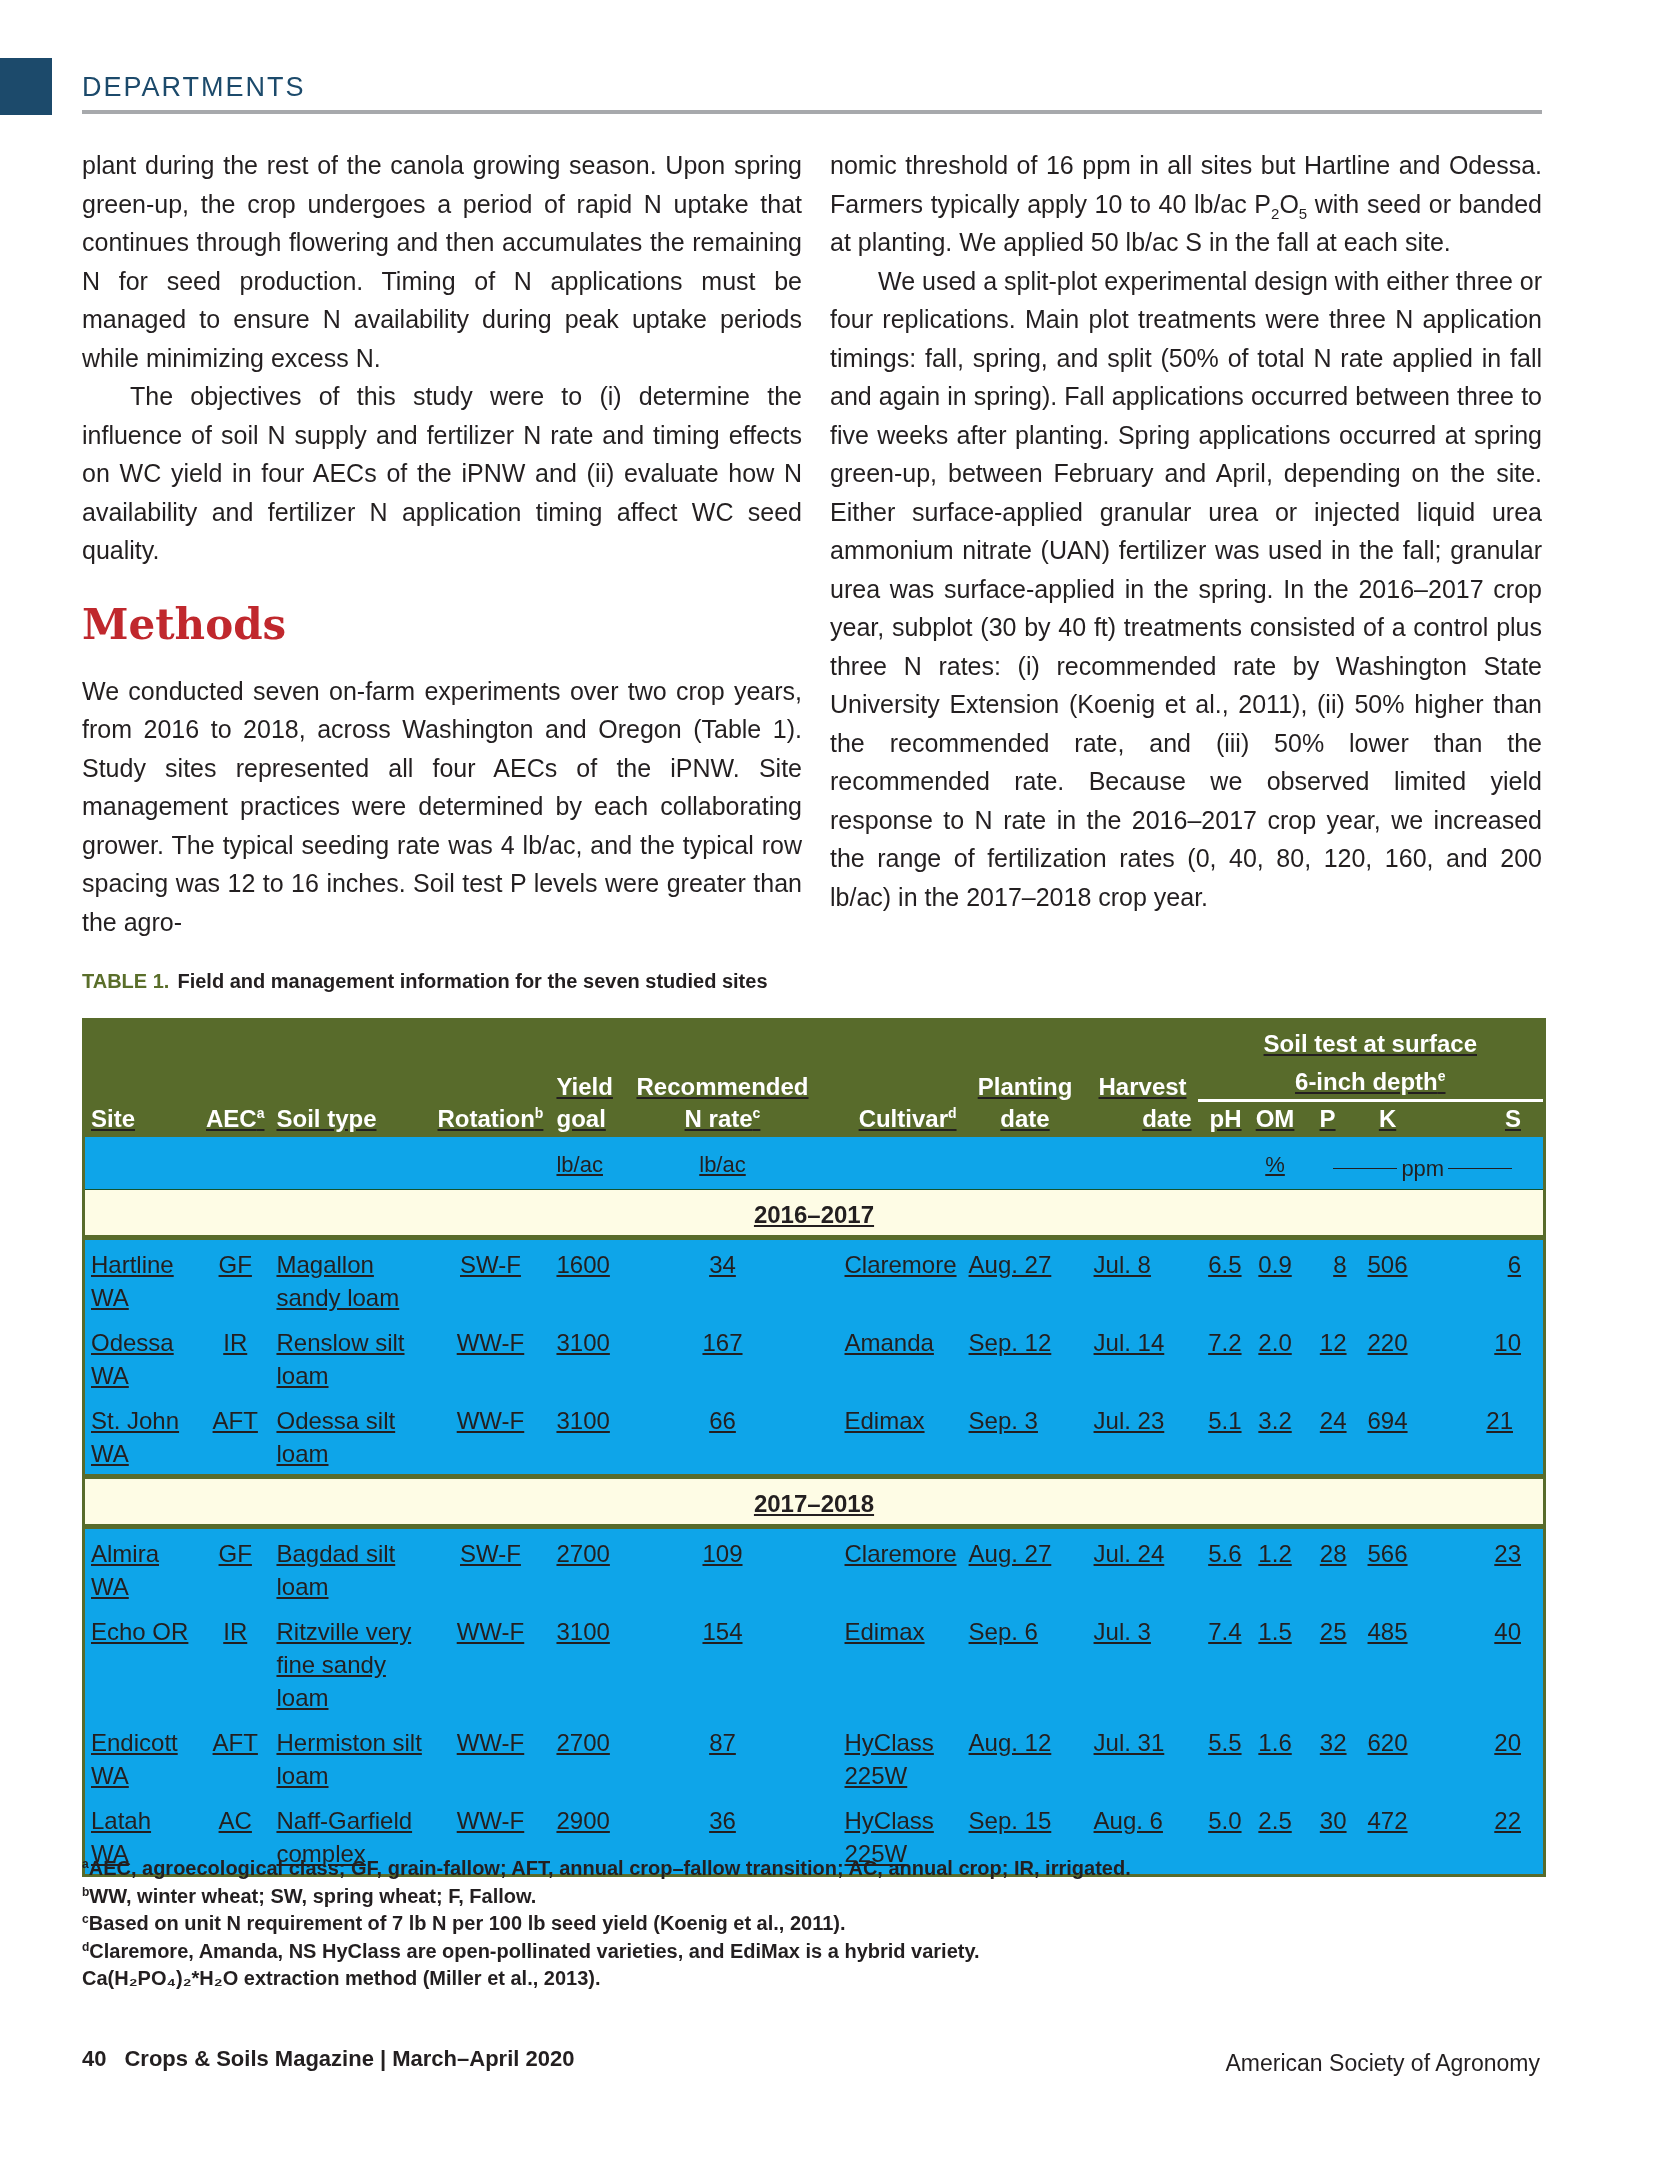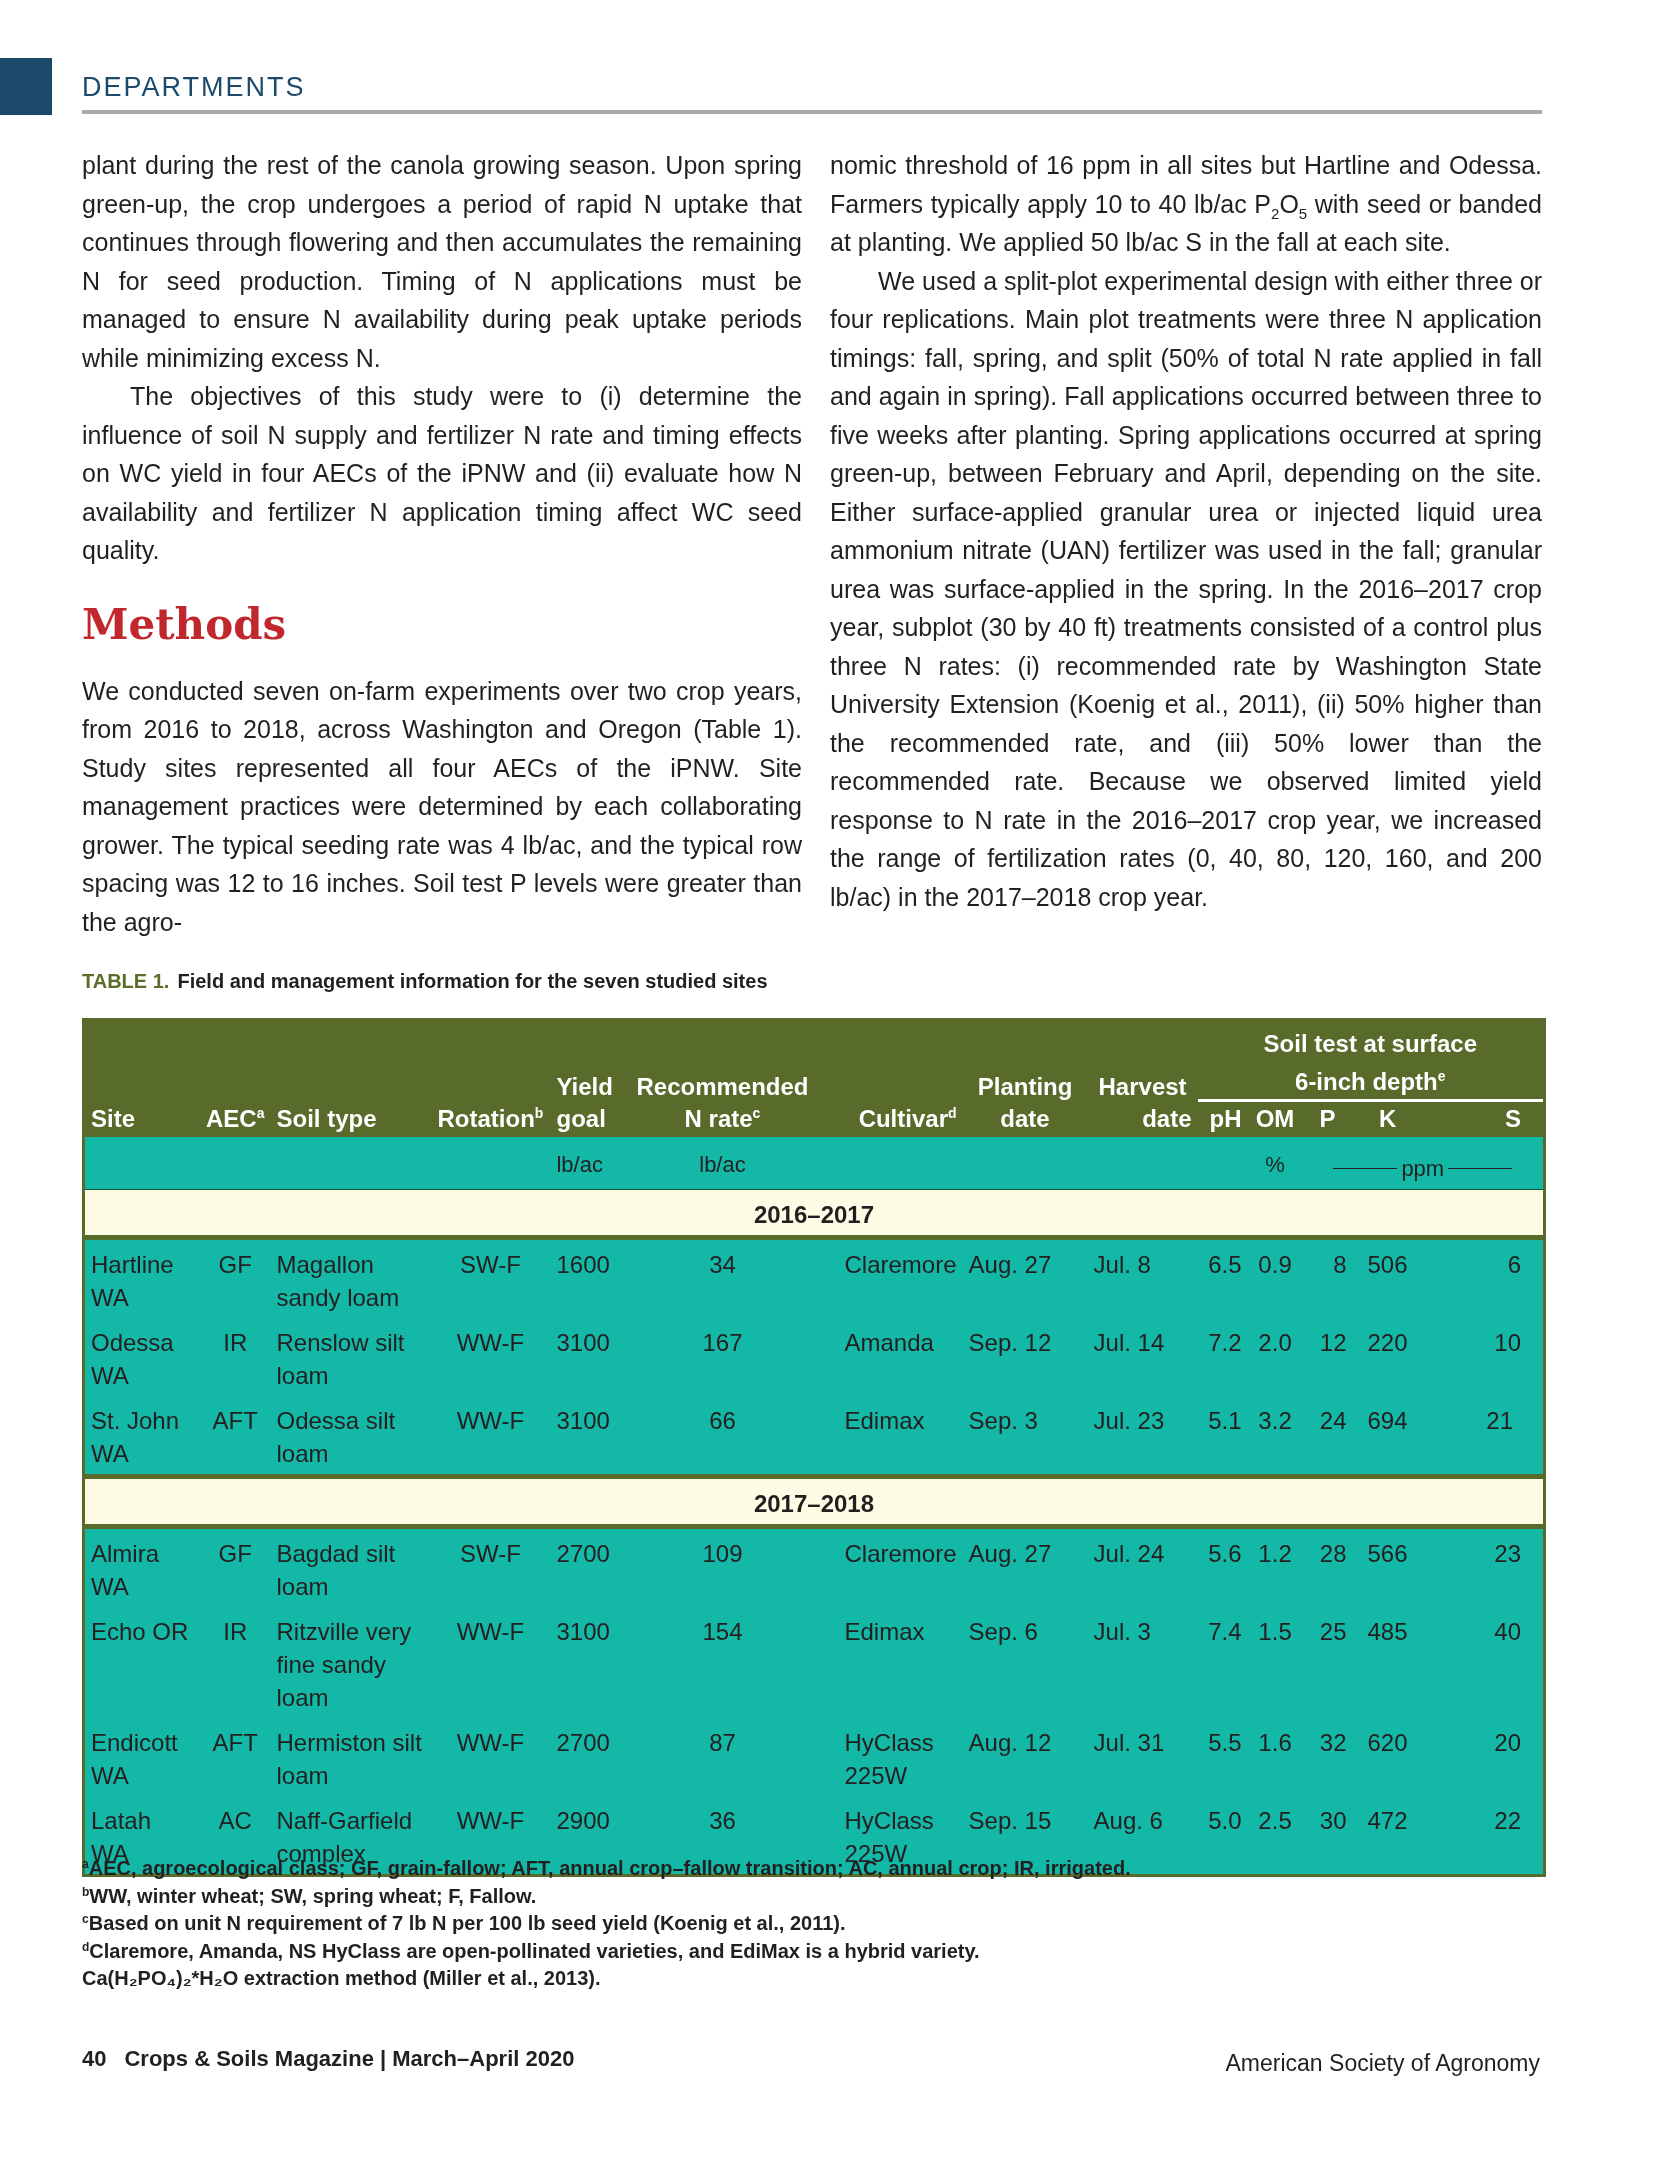--- a/index.html
+++ b/index.html
@@ -15,21 +15,21 @@
   .col.right { left: 830px; width: 712px; }
   .col p { margin: 0; }
   .col p.indent { text-indent: 48px; }
   .sub { font-size: 15px; vertical-align: -6px; line-height: 0; }
 
   .methods-h { font-family: "DejaVu Serif", serif; font-weight: bold; color: #c0282d; font-size: 42px; margin: 30px 0 22px 0; line-height: 50px; }
 
   .tbl-title { position: absolute; left: 82px; top: 970px; font-size: 20px; font-weight: bold; color: #231f20; }
   .tbl-title .num { color: #5a6e2a; margin-right: 8px; }
 
-  .tbl { position: absolute; left: 82px; top: 1018px; width: 1464px; border: 3px solid #586b2b; background: #14b8a6; }
+  .tbl { position: absolute; left: 82px; top: 1018px; width: 1464px; border: 3px solid #586b2b; background: #0ea5e9; text-decoration: underline; }
   table { width: 100%; border-collapse: collapse; font-size: 24px; }
   thead tr.h { background: #586b2b; color: #ffffff; }
   thead th { font-weight: bold; padding: 0 6px; vertical-align: bottom; white-space: nowrap; }
   thead tr.h1 th { height: 40px; }
   thead tr.h2 th { height: 36px; }
   thead tr.h3 th { height: 36px; padding-bottom: 4px; }
   .soilgroup { text-align: center; line-height: 34px; padding-top: 4px !important; }
   .soilgroup-rule { border-bottom: 3px solid #ffffff; }
   tr.units td { height: 48px; font-size: 22px; border-bottom: 1px solid #14532d; vertical-align: middle; }
   tr.yearrow td { background: #fefce5; text-align: center; font-weight: bold; height: 46px; border-bottom: 5px solid #586b2b; }

